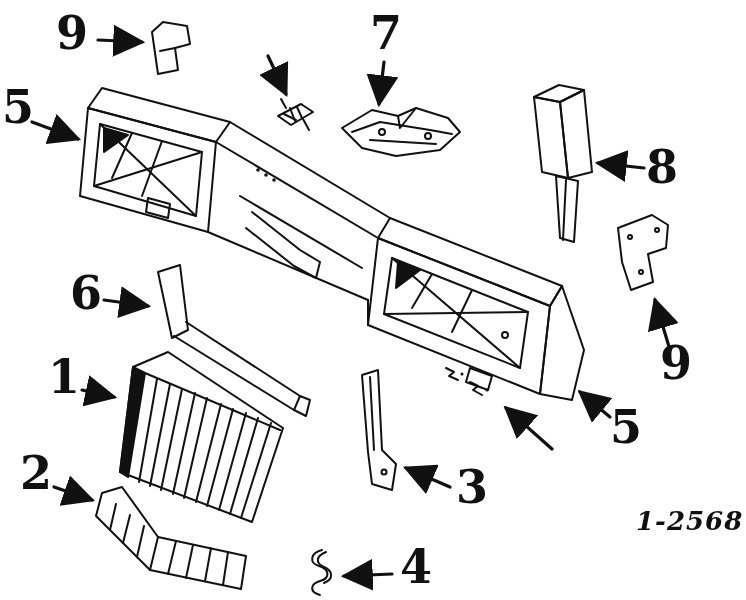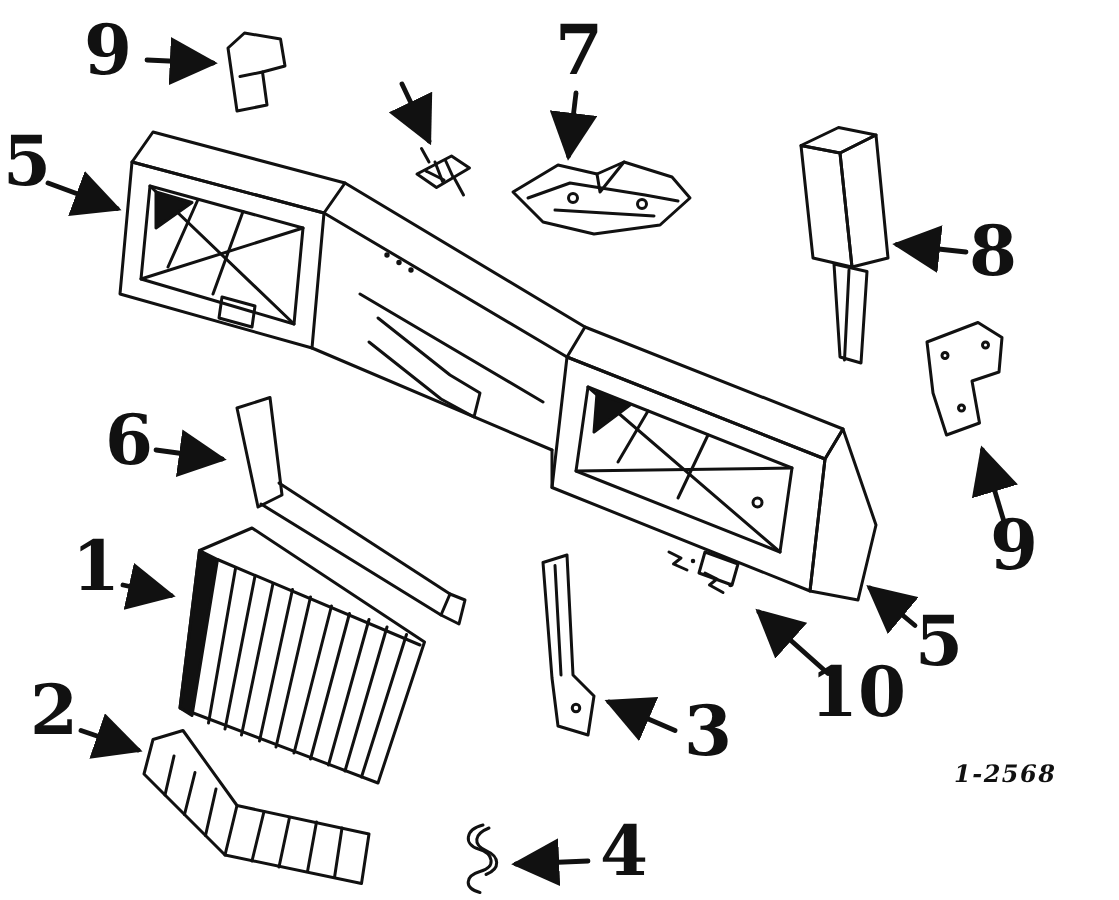--- a/index.html
+++ b/index.html
@@ -14,21 +14,21 @@
     line-height:1;
     color:#111111;
     user-select:none;
   }
   .figure-code {
     position:absolute;
     left:636px; top:506px;
     font-family:"DejaVu Serif", serif;
     font-style:italic;
     font-weight:700;
-    font-size:16px;
+    font-size:26px;
     letter-spacing:1px;
     color:#111111;
   }
 </style>
 </head>
 <body>
 
 <div class="canvas">
 
   <svg width="746" height="600" viewBox="0 0 746 600">
@@ -189,19 +189,18 @@
 
   <div class="callout" style="left:56px;  top:10px;">9</div>
   <div class="callout" style="left:370px; top:10px;">7</div>
   <div class="callout" style="left:2px;   top:84px;">5</div>
   <div class="callout" style="left:646px; top:144px;">8</div>
   <div class="callout" style="left:660px; top:340px;">9</div>
   <div class="callout" style="left:70px;  top:270px;">6</div>
   <div class="callout" style="left:48px;  top:354px;">1</div>
   <div class="callout" style="left:20px;  top:450px;">2</div>
   <div class="callout" style="left:456px; top:464px;">3</div>
-  <div class="callout" style="left:540px; top:438px;">10</div>
   <div class="callout" style="left:610px; top:404px;">5</div>
   <div class="callout" style="left:400px; top:544px;">4</div>
 
   <div class="figure-code">1-2568</div>
 
 </div>
 
 </body></html>

